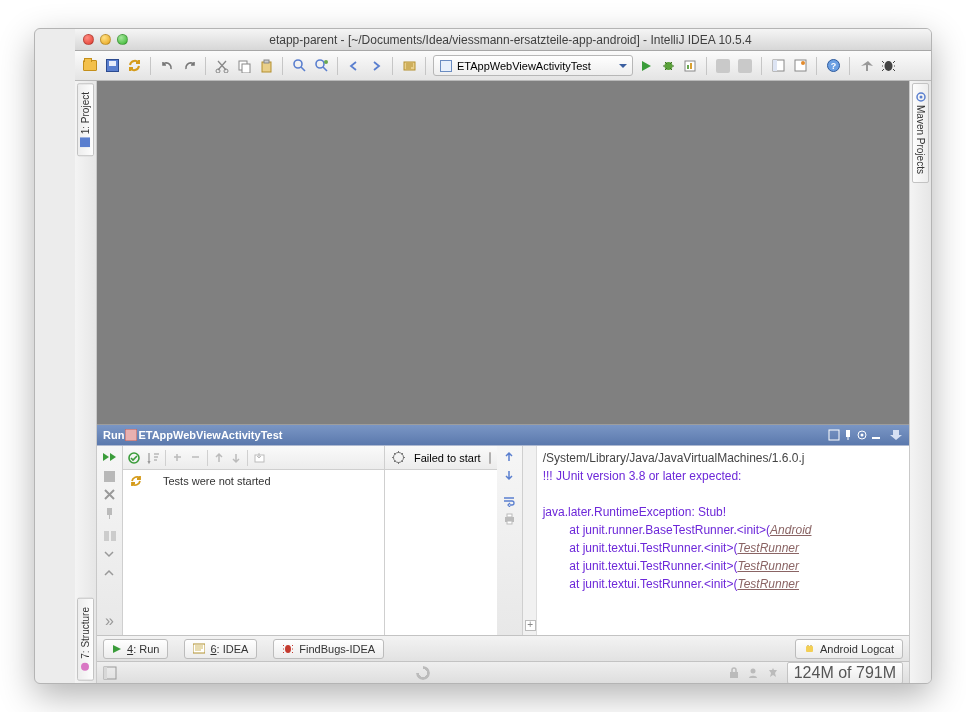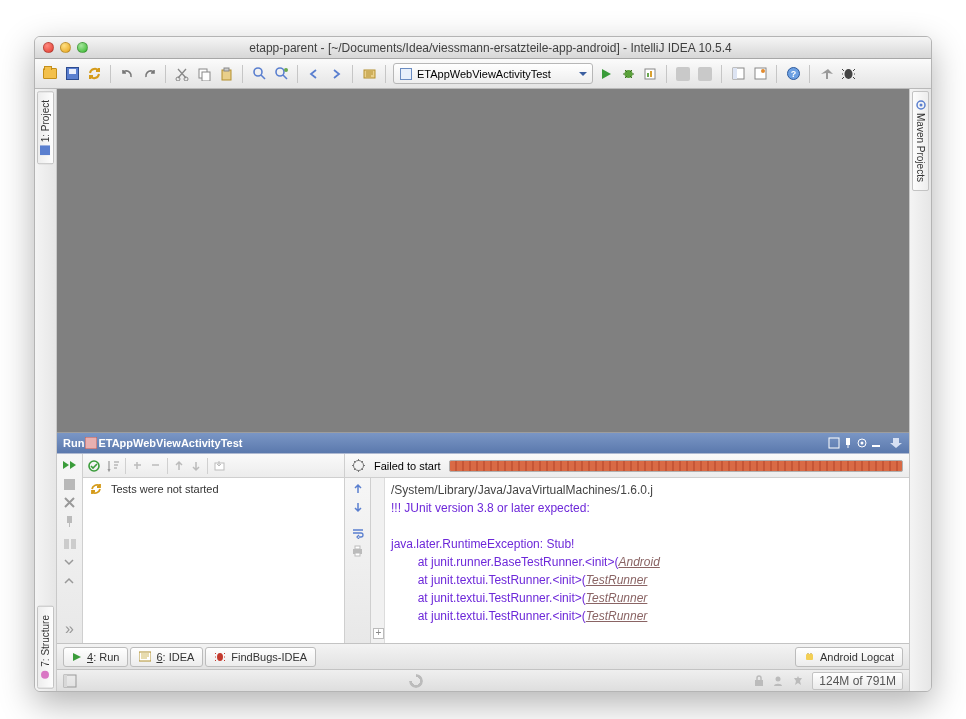--- a/index.html
+++ b/index.html
@@ -1,26 +1,27 @@
 <!DOCTYPE html>
 <html><head>
 <meta charset="utf-8">
 <style>
   * { box-sizing: border-box; margin: 0; padding: 0; font-family: "Lucida Grande", "Helvetica Neue", Arial, sans-serif; }
   body { background: #fff; }
   .window {
     width: 898px; height: 656px;
-    margin: 36px auto;
+    margin: 28px auto;
     border: 1px solid #b4b4b4;
     border-radius: 6px;
     box-shadow: 0 12px 35px rgba(0,0,0,.30);
     background: #ececec;
     display: flex; flex-direction: column;
     overflow: hidden;
     position: relative;
+    padding-left: 40px;
   }
   
   .titlebar {
     height: 22px;
     background: linear-gradient(#f5f5f5,#d7d7d7);
     border-bottom: 1px solid #a7a7a7;
     display: flex; align-items: center;
     padding: 0 8px;
     font-size: 12px; color: #404040;
   }
@@ -93,22 +94,22 @@
     display: flex; flex-direction: column; align-items: center; gap: 6px;
     padding: 5px 0;
   }
   .rb-mid { flex: 0 0 262px; display: flex; flex-direction: column; border-right: 1px solid #cfcfcf; }
   .mid-bar {
     height: 24px; border-bottom: 1px solid #cfcfcf;
     background: linear-gradient(#fafafa,#ececec);
     display: flex; align-items: center; padding: 0 4px; gap: 5px;
   }
   .tree { flex: 1; padding: 4px 6px; font-size: 11px; color: #333; }
-  .tree-row { display: flex; align-items: center; gap: 8px; }
-  .console-wrap { flex: 1; display: flex; flex-direction: column; min-width: 0; }
+  .tree-row { display: flex; align-items: center; gap: 20px; }
+  .console-wrap { flex: 1; display: flex; flex-direction: row; min-width: 0; }
   .status-bar {
     height: 24px; border-bottom: 1px solid #cfcfcf;
     background: linear-gradient(#fafafa,#ececec);
     display: flex; align-items: center; padding: 0 6px; gap: 8px;
     font-size: 11px;
   }
   .progress {
     flex: 1; height: 12px; border: 1px solid #b0b0b0; border-radius: 2px;
     background: #c65636;
     background-image: repeating-linear-gradient(90deg,#d96a45 0 5px,#c65636 5px 7px);
@@ -130,21 +131,21 @@
   .fold {
     width: 14px; background: #f1f1f1; border-right: 1px solid #dcdcdc;
     position: relative;
   }
   .fold::after { content:"+"; position:absolute; bottom:4px; left:2px; font-size:10px; color:#888; border:1px solid #bbb; width:9px; height:9px; line-height:8px; text-align:center; background:#fff; }
 
   
   .bottom-tabs {
     height: 26px; background: linear-gradient(#f3f3f3,#e2e2e2);
     border-top: 1px solid #c3c3c3;
-    display: flex; align-items: center; padding: 0 6px; gap: 2px; justify-content: center;
+    display: flex; align-items: center; padding: 0 6px; gap: 16px; justify-content: center;
   }
   .btab {
     height: 20px; padding: 0 8px;
     border: 1px solid #bcbcbc; border-radius: 3px;
     background: linear-gradient(#fff,#ececec);
     font-size: 11px; color: #333;
     display: flex; align-items: center; gap: 5px; cursor: default;
   }
   .btab .u { text-decoration: underline; }
   .bottom-tabs .spacer { flex: 1; }
@@ -578,21 +579,21 @@
             <svg width="12" height="12">
               <circle cx="6" cy="4" r="2.5" fill="#bbb"></circle>
               <path d="M2 11c0-3 8-3 8 0" fill="#bbb"></path>
             </svg>
           </span>
         <span>
             <svg width="12" height="12">
               <path d="M6 1l1 2h3L8 6l1 4-3-2-3 2 1-4L2 3h3z" fill="#bbb"></path>
             </svg>
           </span>
-        <span style="border:1px solid #c3c3c3;padding:1px 6px;background:linear-gradient(#fff,#eaeaea);border-radius:2px;font-size:12px">124M of 791M</span>
+        <span style="border:1px solid #c3c3c3;padding:1px 6px;background:linear-gradient(#fff,#eaeaea);border-radius:2px;font-size:16px">124M of 791M</span>
       </div>
     </div>
 
     <div class="vgutter right">
       <div class="vtab">
         <svg width="10" height="10">
             <circle cx="5" cy="5" r="4" fill="none" stroke="#5a7fcf" stroke-width="1.5"></circle>
             <circle cx="5" cy="5" r="1.5" fill="#5a7fcf"></circle>
           </svg>
         <span>Maven Projects</span>

